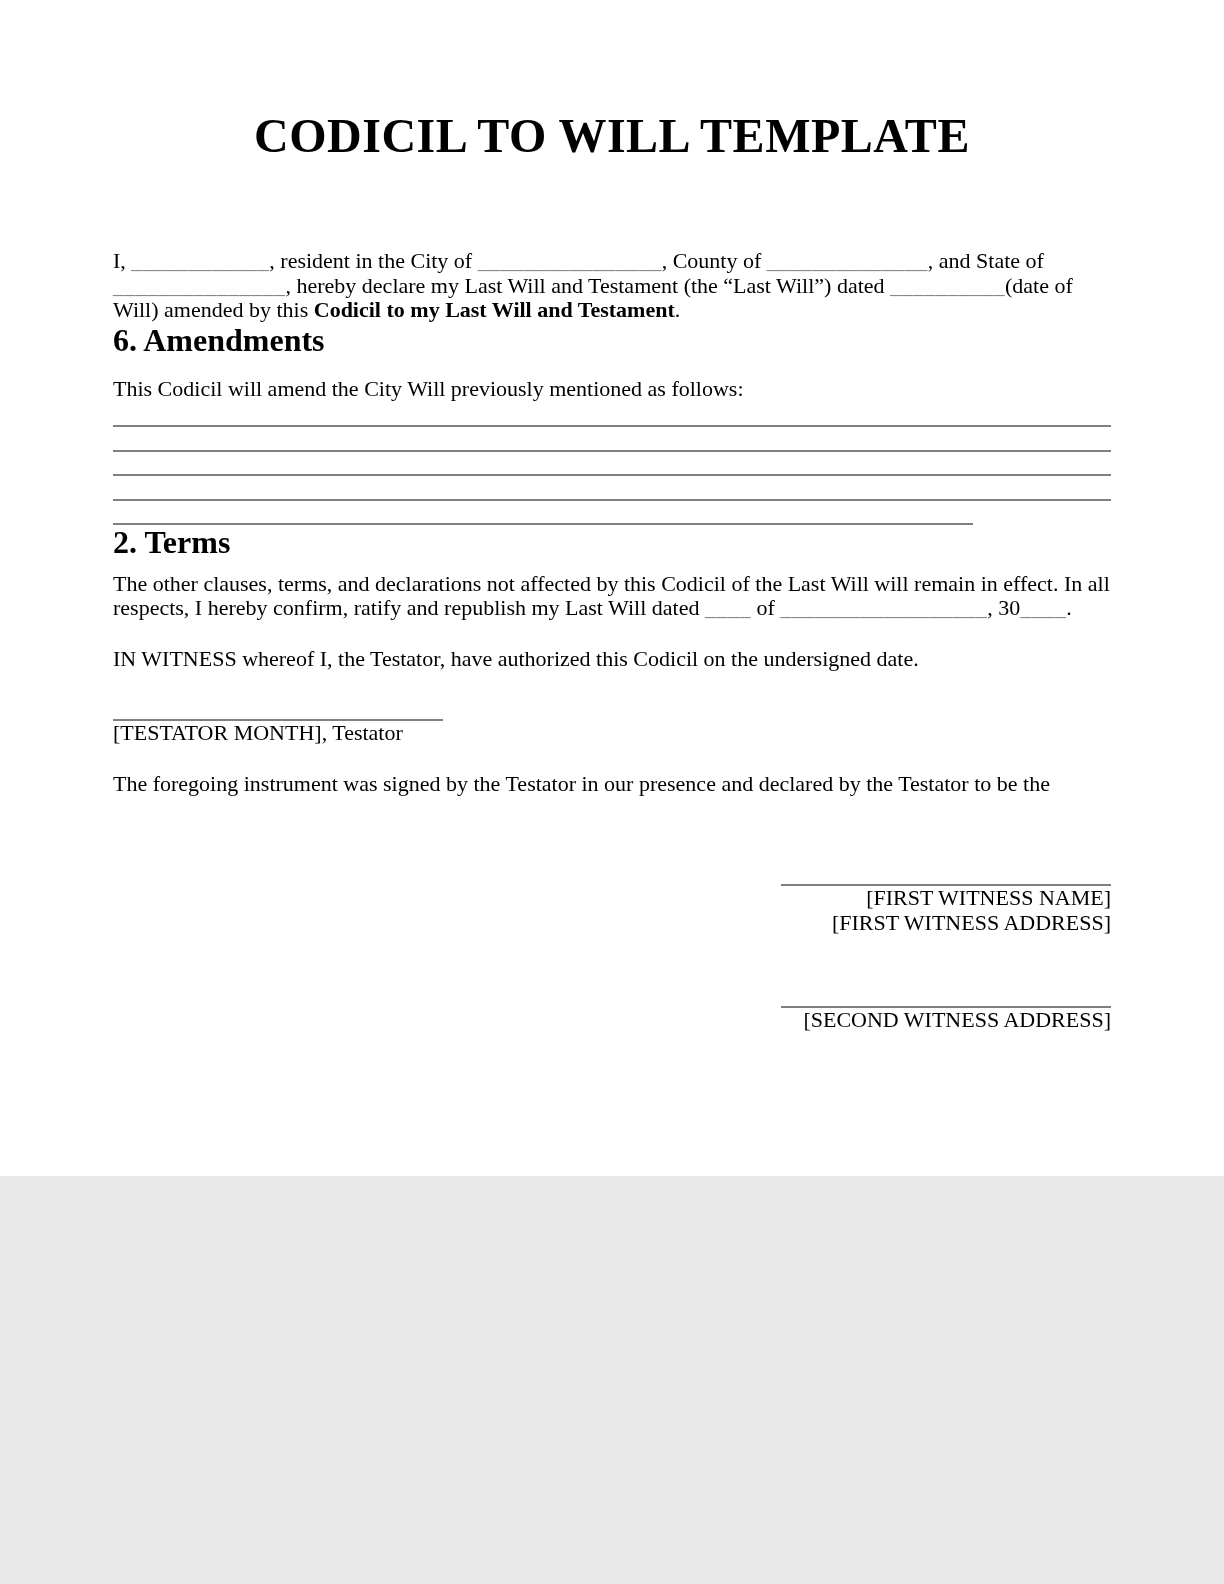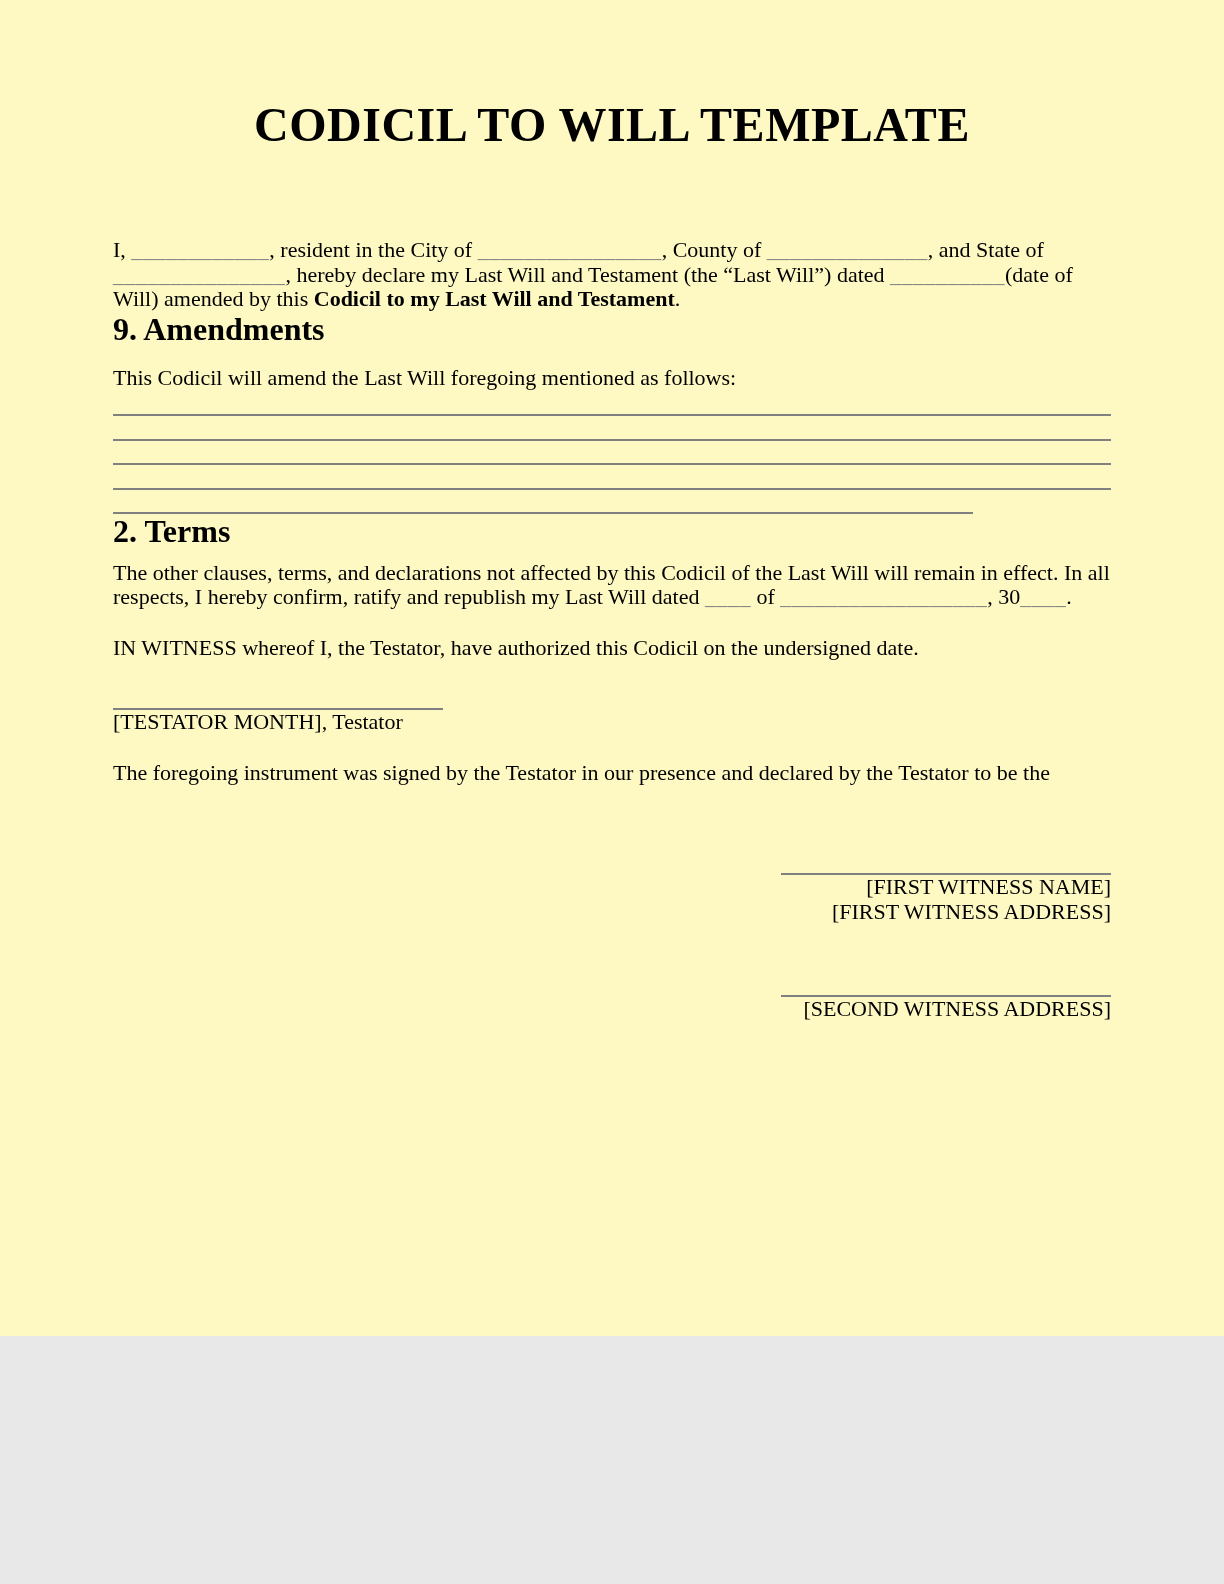--- a/index.html
+++ b/index.html
@@ -1,22 +1,22 @@
 <!DOCTYPE html>
 <html><head>
 <meta charset="utf-8">
 <style>
   html,body { margin:0; padding:0; background:#e8e8e8; }
   .page {
     position:relative;
-    width:1224px; height:1336px;
+    width:1224px; height:1176px;
     margin:0 auto;
-    background:#fef9c3;
+    background:#ffffff;
     box-sizing:border-box;
-    padding:0 113px;
+    padding:11px 113px;
     font-family:"Liberation Serif", serif;
     font-size:22px;
     line-height:24.5px;
     color:#000000;
     overflow:hidden;
   }
   .doc-title {
     margin:0; padding-top:100px;
     font-size:48px; line-height:50px;
     font-weight:bold; text-align:center;
@@ -69,23 +69,23 @@
 </style>
 </head>
 <body>
 
 <div class="page">
 
   <h1 class="doc-title">CODICIL TO WILL TEMPLATE</h1>
 
   <p class="intro"><span>I, </span><span class="blank">____________</span><span>, resident in the City of </span><span class="blank">________________</span><span>, County of </span><span class="blank">______________</span><span>, and State of</span><br><span class="blank">_______________</span><span>, hereby declare my Last Will and Testament (the “Last Will”) dated </span><span class="blank">__________</span><span>(date of</span><br><span>Will) amended by this </span><b>Codicil to my Last Will and Testament</b><span>.</span></p>
 
-  <h2 class="section-heading h2-amendments">9. Amendments</h2>
+  <h2 class="section-heading h2-amendments">6. Amendments</h2>
 
-  <p class="amendments-body">This Codicil will amend the Last Will foregoing mentioned as follows:</p>
+  <p class="amendments-body">This Codicil will amend the City Will previously mentioned as follows:</p>
 
   <div class="rules">
     <div class="rule"></div>
     <div class="rule"></div>
     <div class="rule"></div>
     <div class="rule"></div>
     <div class="rule short"></div>
   </div>
 
   <h2 class="section-heading h2-terms">2. Terms</h2>

